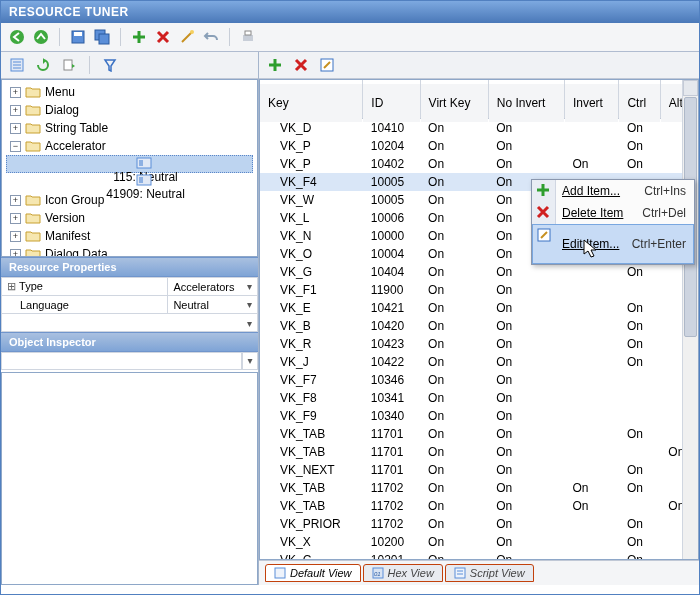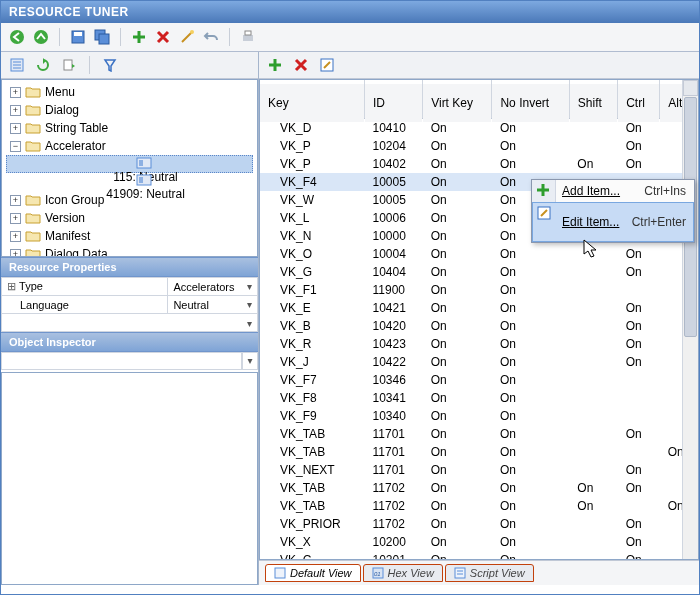--- a/index.html
+++ b/index.html
@@ -386,21 +386,21 @@
         </div>
     </div>
     <div class="grid-wrap">
       <table class="grid" id="grid">
         <thead>
             <tr id="grid-head">
               <th>Key</th>
               <th>ID</th>
               <th>Virt Key</th>
               <th>No Invert</th>
-              <th>Shift</th>
+              <th>Invert</th>
               <th>Ctrl</th>
               <th>Alt</th>
             </tr>
           </thead>
         <tbody id="grid-body">
             <tr>
               <td>VK_D</td>
               <td>10410</td>
               <td>On</td>
               <td>On</td>
@@ -660,20 +660,29 @@
   <div class="iconcol"></div>
 <div class="cm-item">
       <span class="icn">
         <svg width="14" height="14">
           <path d="M7 1v12M1 7h12" stroke="#2e9e2e" stroke-width="3"></path>
         </svg>
       </span>
       <span class="txt"><u>A</u>dd Item...</span>
       <span class="sc">Ctrl+Ins</span>
     </div>
+    <div class="cm-item">
+      <span class="icn">
+        <svg width="14" height="14">
+          <path d="M2 2l10 10M12 2L2 12" stroke="#d02020" stroke-width="3"></path>
+        </svg>
+      </span>
+      <span class="txt"><u>D</u>elete Item</span>
+      <span class="sc">Ctrl+Del</span>
+    </div>
     <div class="cm-item hover">
       <span class="icn">
         <svg width="14" height="14">
           <rect x="1" y="1" width="12" height="12" fill="#fff" stroke="#3b72c4"></rect>
           <path d="M4 10L10 4" stroke="#c79020" stroke-width="2"></path>
         </svg>
       </span>
       <span class="txt"><u>E</u>dit Item...</span>
       <span class="sc">Ctrl+Enter</span>
     </div>

